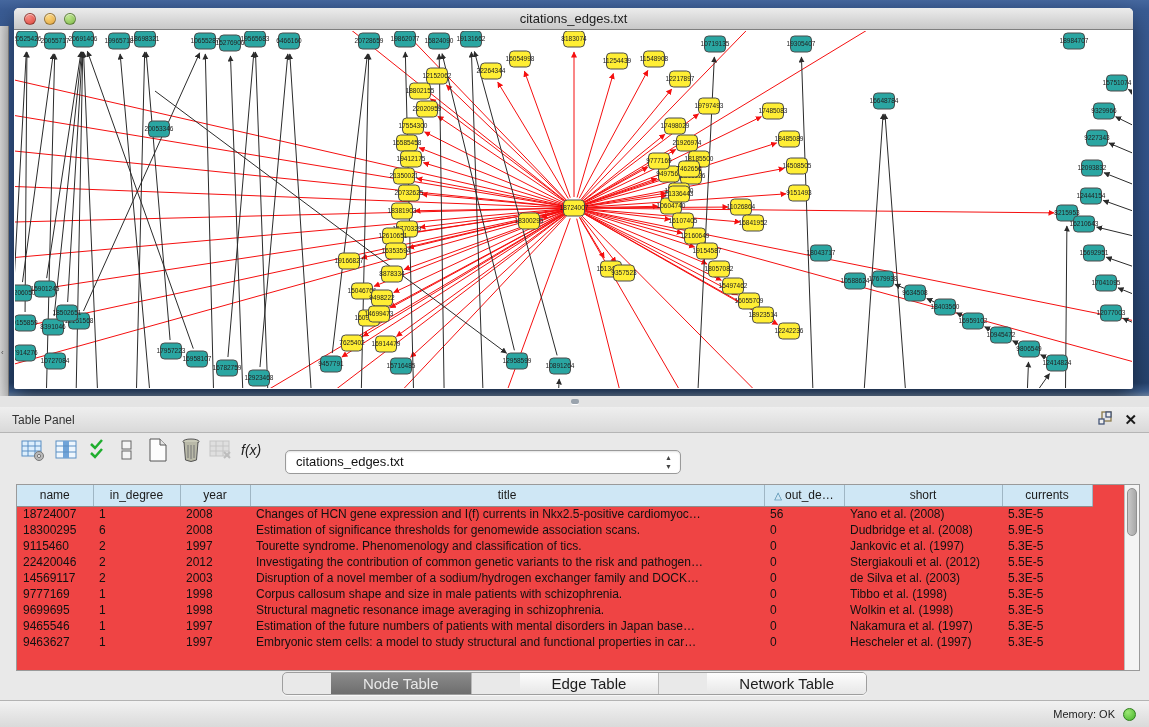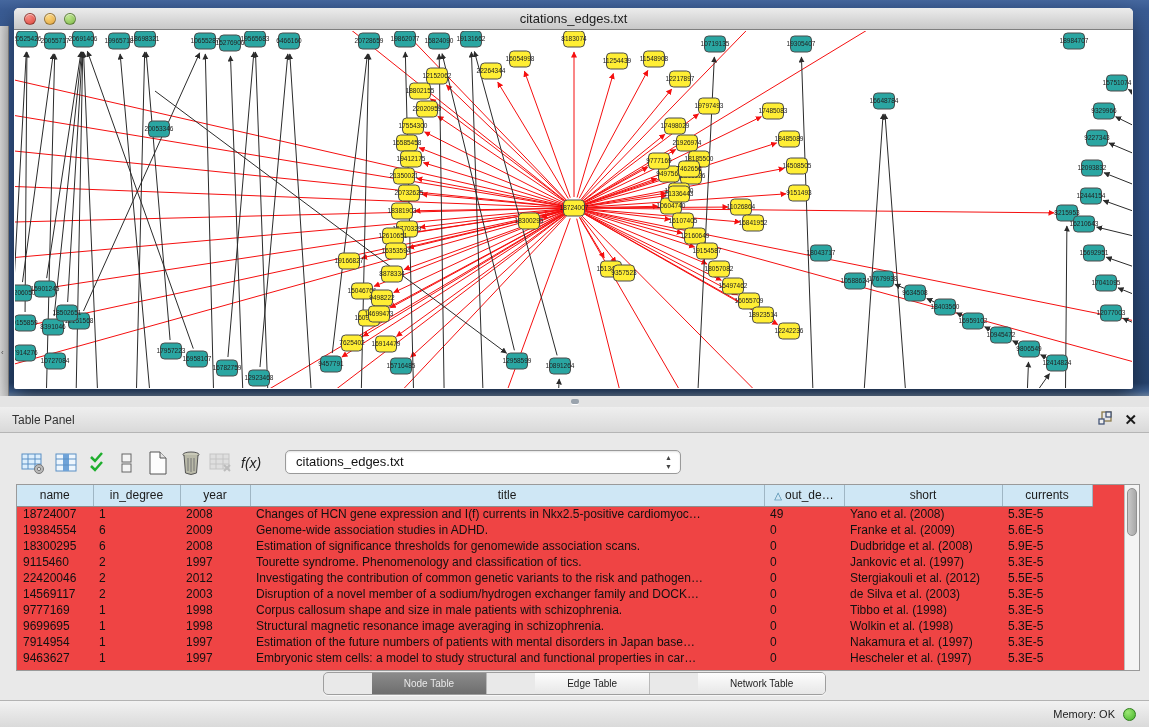--- a/index.html
+++ b/index.html
@@ -37,21 +37,21 @@
   
   .panel-header { position:absolute; left:0; top:407px; width:1149px; height:26px;
     background:linear-gradient(180deg,#efefef,#d9d9d9); border-bottom:1px solid #b5b5b5; }
   .panel-header .ph-title { position:absolute; left:12px; top:0; line-height:26px; font-size:12px; color:#333; }
   .panel-header .ph-icons { position:absolute; right:12px; top:0; height:26px; display:flex; align-items:center; gap:12px; }
   .ph-icons .close-x { font-size:15px; font-weight:bold; color:#1a1a1a; cursor:default; }
 
   
   .panel-body { position:absolute; left:0; top:433px; width:1149px; height:267px; background:#e9e9e9; }
   .tbl-toolbar { position:absolute; left:0; top:0; width:1149px; height:46px; }
-  .tool-icon { position:absolute; top:17px; width:26px; height:26px; display:flex; align-items:center; justify-content:center;text-align:center; }
+  .tool-icon { position:absolute; top:4px; width:26px; height:26px; display:flex; align-items:center; justify-content:center;text-align:center; }
   .combo { position:absolute; left:285px; top:17px; width:396px; height:24px; background:#fff;
     border:1px solid #9a9a9a; border-radius:5px; box-shadow:inset 0 1px 2px rgba(0,0,0,.12); }
   .combo .combo-text { position:absolute; left:10px; top:0; line-height:22px; font-size:13px; color:#111; }
   .combo .combo-arrows { position:absolute; right:8px; top:2px; font-size:7px; color:#444; line-height:9px; text-align:center; }
 
   
   .table-frame { position:absolute; left:16px; top:51px; width:1124px; height:187px;
     background:#ef4444; border:1px solid #9a9a9a; overflow:hidden; }
   table.node-table { border-collapse:collapse; table-layout:fixed; }
   .node-table th { height:21px; background:#cfe7f5; border-right:1px solid #9fb6c4; border-bottom:1px solid #8e8e8e;
@@ -60,21 +60,21 @@
     white-space:nowrap; text-overflow:clip; }
   .sort-tri { color:#3b7ea1; font-size:10px; margin-right:3px; }
   .vscroll { position:absolute; right:0; top:0; width:15px; height:185px; background:#f4f4f4; border-left:1px solid #bdbdbd; }
   .vscroll .thumb { position:absolute; left:2px; top:3px; width:10px; height:48px; border-radius:6px;
     background:linear-gradient(90deg,#c9c9c9,#a8a8a8); border:1px solid #909090; }
 
   
   .tabs-row { position:absolute; left:0; top:239px; width:1149px; height:26px; display:flex; justify-content:center; }
   .tab-group { display:flex; height:23px; border:1px solid #9e9e9e; border-radius:5px; overflow:hidden;
     box-shadow:0 1px 1px rgba(255,255,255,.7); }
-  .tab-btn { font-size:10px; padding:0 32px; line-height:21px; background:linear-gradient(180deg,#fdfdfd,#e7e7e7);
+  .tab-btn { font-size:15px; padding:0 32px; line-height:21px; background:linear-gradient(180deg,#fdfdfd,#e7e7e7);
     color:#1c1c1c; border-right:1px solid #b9b9b9;margin-left:48px; }
   .tab-btn:last-child { border-right:none; }
   .tab-btn.active { background:linear-gradient(180deg,#8b8b8b,#6e6e6e); color:#e8e8e8; }
 
   
   .status-bar { position:absolute; left:0; top:700px; width:1149px; height:27px;
     background:linear-gradient(180deg,#f2f2f2,#dadada); border-top:1px solid #b3b3b3;text-align:right; }
   .status-bar .mem { position:absolute; right:34px; top:0; line-height:27px; font-size:11px; color:#222; }
   .status-bar .mem-dot { position:absolute; right:13px; top:7px; width:13px; height:13px; border-radius:50%;
     background:radial-gradient(circle at 35% 30%, #9ce874, #46b42a); border:1px solid #2f7d1d; }
@@ -776,32 +776,23 @@
             <th>short</th>
             <th>currents</th>
           </tr>
         </thead>
       <tbody id="table-body">
           <tr>
             <td>18724007</td>
             <td>1</td>
             <td>2008</td>
             <td>Changes of HCN gene expression and I(f) currents in Nkx2.5-positive cardiomyoc…</td>
-            <td>49</td>
+            <td>56</td>
             <td>Yano et al. (2008)</td>
             <td>5.3E-5</td>
-          </tr>
-          <tr>
-            <td>19384554</td>
-            <td>6</td>
-            <td>2009</td>
-            <td>Genome-wide association studies in ADHD.</td>
-            <td>0</td>
-            <td>Franke et al. (2009)</td>
-            <td>5.6E-5</td>
           </tr>
           <tr>
             <td>18300295</td>
             <td>6</td>
             <td>2008</td>
             <td>Estimation of significance thresholds for genomewide association scans.</td>
             <td>0</td>
             <td>Dudbridge et al. (2008)</td>
             <td>5.9E-5</td>
           </tr>
@@ -844,21 +835,21 @@
           <tr>
             <td>9699695</td>
             <td>1</td>
             <td>1998</td>
             <td>Structural magnetic resonance image averaging in schizophrenia.</td>
             <td>0</td>
             <td>Wolkin et al. (1998)</td>
             <td>5.3E-5</td>
           </tr>
           <tr>
-            <td>7914954</td>
+            <td>9465546</td>
             <td>1</td>
             <td>1997</td>
             <td>Estimation of the future numbers of patients with mental disorders in Japan base…</td>
             <td>0</td>
             <td>Nakamura et al. (1997)</td>
             <td>5.3E-5</td>
           </tr>
           <tr>
             <td>9463627</td>
             <td>1</td>

